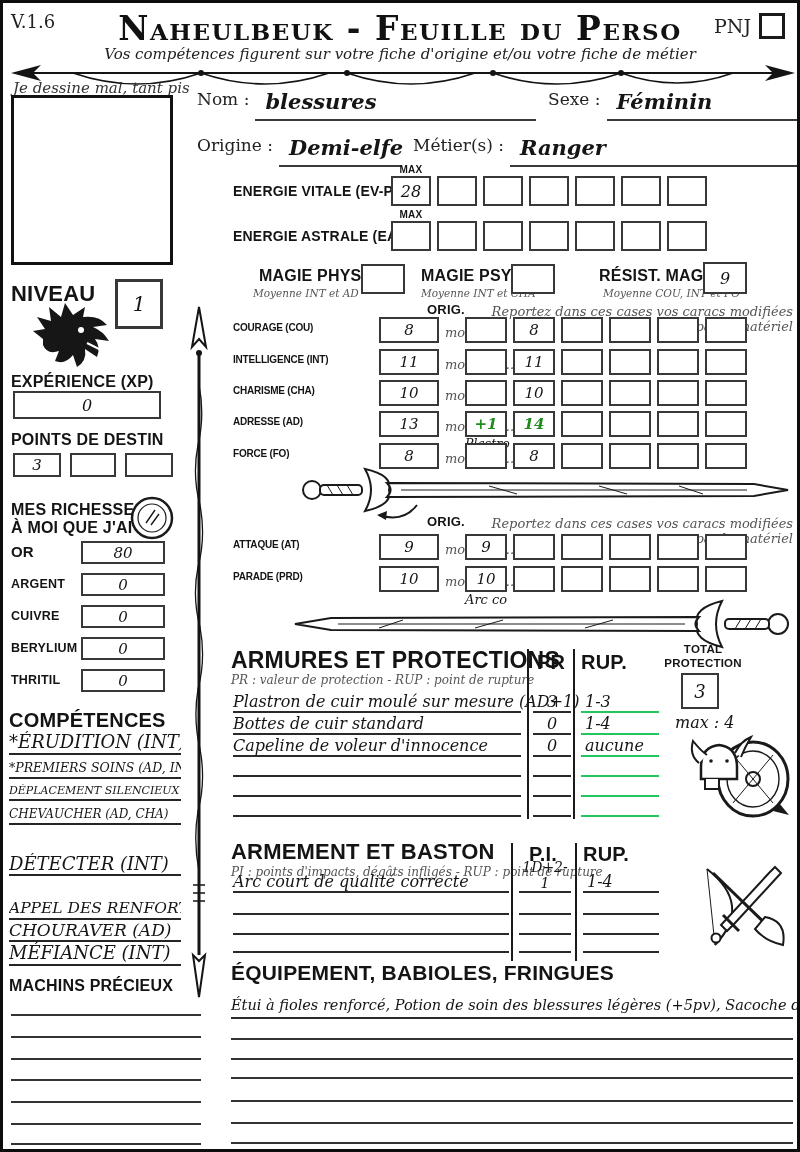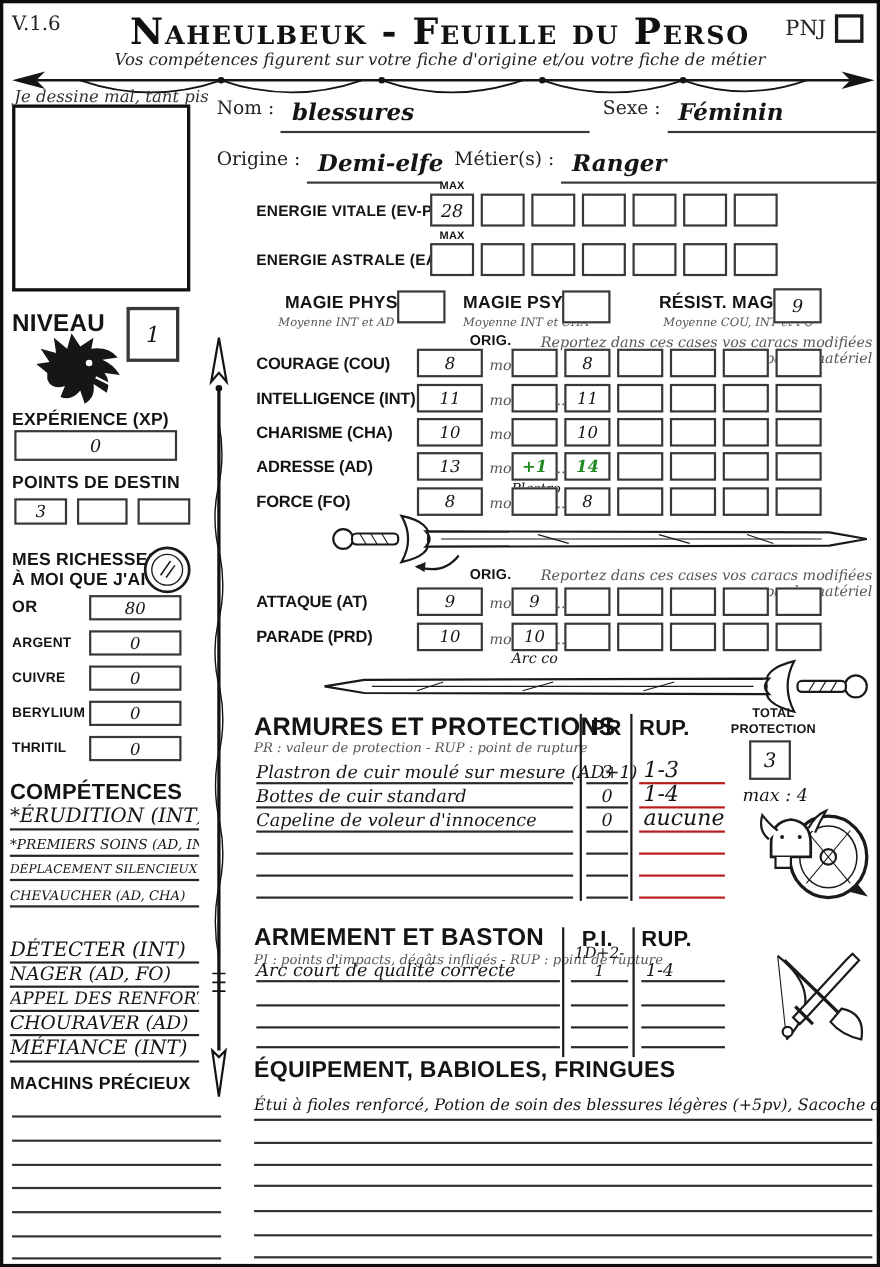--- a/index.html
+++ b/index.html
@@ -20,37 +20,37 @@
   .idrow .lbl{font-size:17px;white-space:nowrap;padding-right:6px}
   .idrow .val{font-size:21px;padding:0 0 0 10px;white-space:nowrap}
   
   .erow{position:absolute;left:230px;width:560px;height:30px}
   .erow .el{position:absolute;left:0;top:7px;font-size:14px}
   .erow .cells{position:absolute;left:158px;top:0;display:flex;gap:6px}
   .erow .cells .b{width:40px;height:30px;font-size:16px}
   .erow .maxl{position:absolute;left:158px;top:-12px;width:40px;text-align:center;font-size:10px;font-weight:700}
   
   .srow{position:absolute;left:230px;width:560px;height:30px}
-  .srow .sl{position:absolute;left:0;top:5px;font-size:15px;width:180px;letter-spacing:-.2px}
+  .srow .sl{position:absolute;left:0;top:5px;font-size:10px;width:180px;letter-spacing:-.2px}
   .srow .ob{position:absolute;left:146px;top:0;width:60px;height:26px;font-size:15px}
   .srow .ml{position:absolute;left:212px;top:8px;font-size:13px}
   .srow .cells{position:absolute;left:232px;top:0;display:flex;gap:6px}
   .srow .cells .b{width:42px;height:26px;font-size:15px}
   .srow .subnote{position:absolute;left:232px;top:25px;font-size:12.5px}
   
   .crow{position:absolute;left:8px;width:172px;height:24px}
   .crow .cl{position:absolute;left:0;top:4px;font-size:12.5px}
   .crow .cb{position:absolute;left:70px;top:0;width:84px;height:23px;font-size:15px}
   
   .skill{position:absolute;left:6px;width:172px;border-bottom:2px solid #252525;white-space:nowrap;overflow:hidden}
   
   .arow{position:absolute;left:230px;width:430px}
   .arow .an{position:absolute;left:0;bottom:0;width:288px;border-bottom:2px solid #2a2a2a;font-size:16px;white-space:nowrap}
   .arow .apr{position:absolute;left:300px;bottom:0;width:38px;border-bottom:2px solid #2a2a2a;text-align:center;font-size:16px}
-  .arow .arup{position:absolute;left:348px;bottom:0;width:78px;border-bottom:2px solid #b91c1c;padding-left:4px;font-size:20px}
+  .arow .arup{position:absolute;left:348px;bottom:0;width:78px;border-bottom:2px solid #22c55e;padding-left:4px;font-size:16px}
   .wrow{position:absolute;left:230px;width:432px}
   .wrow .an{position:absolute;left:0;bottom:0;width:276px;border-bottom:2px solid #2a2a2a;font-size:16px;white-space:nowrap}
   .wrow .apr{position:absolute;left:286px;bottom:0;width:52px;border-bottom:2px solid #2a2a2a;text-align:center;font-size:14px}
   .wrow .arup{position:absolute;left:350px;bottom:0;width:76px;border-bottom:2px solid #2a2a2a;padding-left:4px;font-size:16px}
   .vdiv{position:absolute;width:2px;background:#1a1a1a}
   svg{display:block}
 </style>
 </head>
 <body>
 
@@ -313,21 +313,20 @@
     <span class="cl hd">THRITIL</span>
     <div class="cb b hw">0</div>
   </div>
 
   <div class="abs hd" style="left:6px;top:706px;font-size:20px">COMPÉTENCES</div>
   <div class="skill hw" style="top:728px;font-size:18px;height:24px">*ÉRUDITION (INT)</div>
   <div class="skill hw" style="top:757px;font-size:12.5px;height:19px">*PREMIERS SOINS (AD, INT)</div>
   <div class="skill hw" style="top:781px;font-size:11px;height:17px">DÉPLACEMENT SILENCIEUX (AD)</div>
   <div class="skill hw" style="top:804px;font-size:12px;height:18px">CHEVAUCHER (AD, CHA)</div>
   <div class="skill hw" style="top:850px;font-size:18px;height:23px">DÉTECTER (INT)</div>
-  <div class="skill hw" style="top:873px;font-size:17px;height:22px">NAGER (AD, FO)</div>
   <div class="skill hw" style="top:896px;font-size:15.5px;height:21px">APPEL DES RENFORTS</div>
   <div class="skill hw" style="top:917px;font-size:17px;height:22px">CHOURAVER (AD)</div>
   <div class="skill hw" style="top:939px;font-size:18px;height:24px">MÉFIANCE (INT)</div>
 
   <div class="abs hd" style="left:6px;top:974px;font-size:16px">MACHINS PRÉCIEUX</div>
   <div class="bar" style="left:8px;top:1011px;width:190px"></div>
   <div class="bar" style="left:8px;top:1033px;width:190px"></div>
   <div class="bar" style="left:8px;top:1055px;width:190px"></div>
   <div class="bar" style="left:8px;top:1076px;width:190px"></div>
   <div class="bar" style="left:8px;top:1098px;width:190px"></div>

